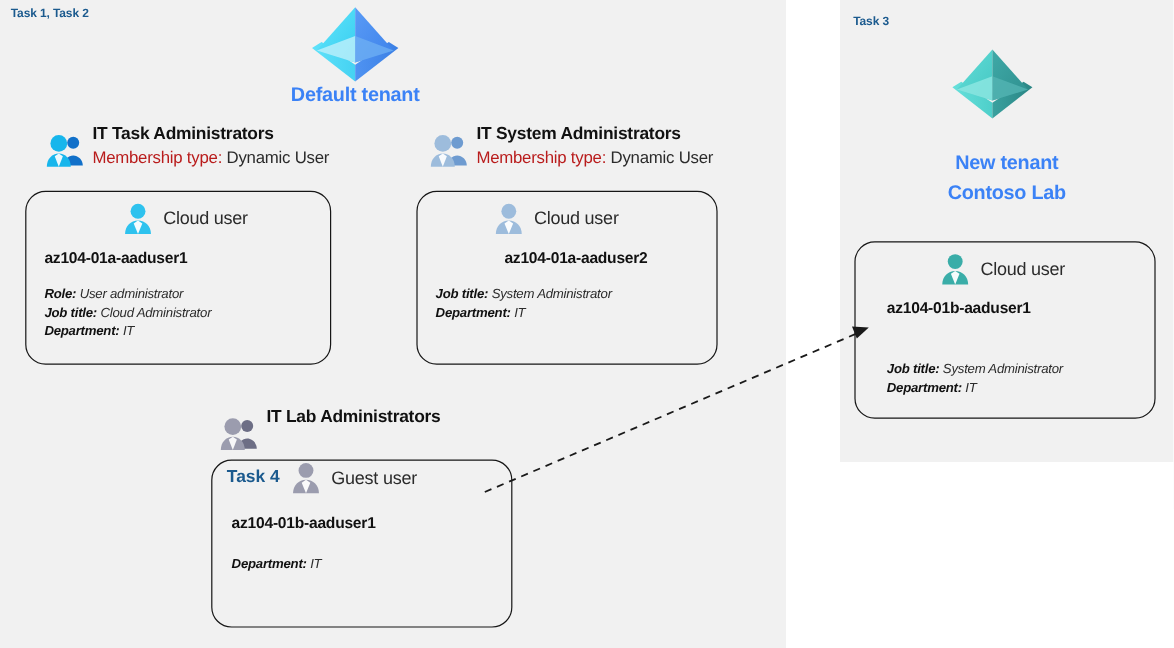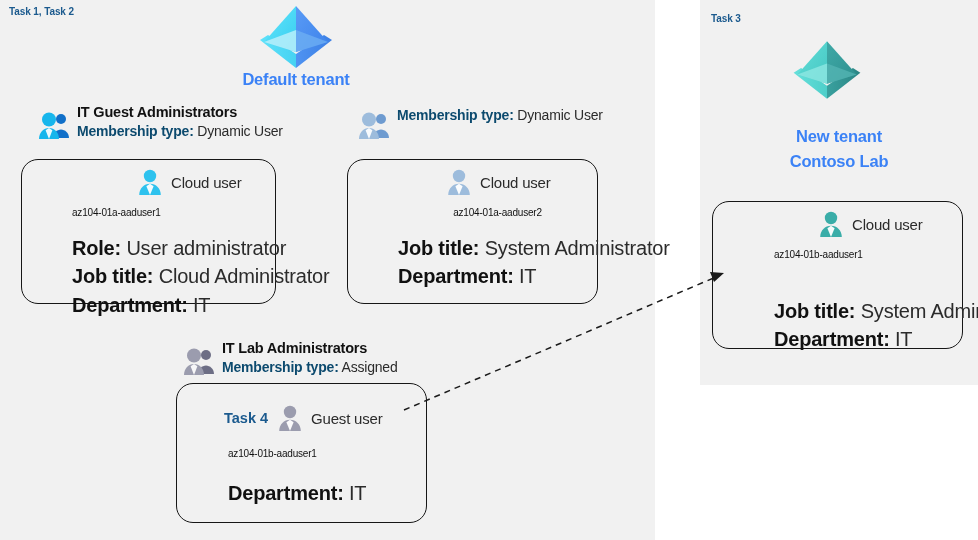--- a/index.html
+++ b/index.html
@@ -25,37 +25,37 @@
     color:#3b82f6;white-space:nowrap;letter-spacing:-0.2px;
   }
 
   
   .group{position:absolute;display:flex;align-items:flex-start;}
   .group-icon{width:34px;height:32px;flex:0 0 34px;margin-top:6px;}
   .group-icon svg{display:block;width:100%;height:100%;}
   .group-text{margin-left:5px;}
   .group-name{font-weight:bold;font-size:14.5px;color:#111;white-space:nowrap;letter-spacing:-0.2px;}
   .group-meta{font-size:14px;color:#2b2b2b;white-space:nowrap;margin-top:3px;letter-spacing:-0.2px;}
-  .group-meta b{color:#0c4a6e;font-weight:bold;}
+  .group-meta b{color:#b91c1c;font-weight:normal;}
 
   
   .card{
     position:absolute;border:1.6px solid #161616;border-radius:17px;
-    background:#f1f1f1;box-sizing:border-box;padding-left:35px;
+    background:#f1f1f1;box-sizing:border-box;
   }
   .card-head{display:flex;align-items:center;}
   .card-head .task-inline{
     font-weight:bold;font-size:14.5px;color:#1b5a8e;margin-right:8px;white-space:nowrap;
   }
   .user-icon{width:28px;height:28px;flex:0 0 28px;}
   .user-icon svg{display:block;width:100%;height:100%;}
   .user-kind{font-size:15px;color:#2b2b2b;margin-left:7px;white-space:nowrap;letter-spacing:-0.2px;}
-  .card-upn{font-weight:normal;font-size:10px;color:#111;letter-spacing:-0.2px;white-space:nowrap;}
+  .card-upn{font-weight:bold;font-size:13px;color:#111;letter-spacing:-0.2px;white-space:nowrap;}
   .attr-list{margin-top:2px;}
-  .attr{font-size:20px;color:#2b2b2b;white-space:nowrap;line-height:1.42;letter-spacing:-0.2px;}
+  .attr{font-size:11px;color:#2b2b2b;white-space:nowrap;line-height:1.42;letter-spacing:-0.2px;font-style:italic;}
   .attr b{color:#111;font-weight:bold;}
 
   
   #connector{position:absolute;left:0;top:0;width:978px;height:540px;pointer-events:none;}
 </style>
 </head>
 <body>
 
 <div class="panel" id="left-panel"></div>
 <div class="panel" id="right-panel"></div>
@@ -98,21 +98,21 @@
   <div class="group-icon">
     <svg viewBox="0 0 34 32" xmlns="http://www.w3.org/2000/svg" aria-hidden="true">
       <circle cx="23" cy="9" r="5" fill="#1170c9"></circle>
       <path d="M15 28c0-5 4-8.5 8-8.5s8 3.5 8 8.5z" fill="#1170c9"></path>
       <circle cx="11" cy="9.5" r="7" fill="#17b6ec"></circle>
       <path d="M1 29c0-6.5 4.6-11 10-11s10 4.5 10 11z" fill="#17b6ec"></path>
       <path d="M11 18l3.4 2.2L11 29 7.6 20.2z" fill="#ffffff" opacity="0.92"></path>
     </svg>
   </div>
   <div class="group-text">
-    <div class="group-name">IT Guest Administrators</div>
+    <div class="group-name">IT Task Administrators</div>
     <div class="group-meta">
       <b>Membership type:</b>
       <span>Dynamic User</span>
     </div>
   </div>
 </div>
 
 <div class="card" style="left:21px;top:159px;width:255px;height:145px;">
   <div class="card-head" style="margin:8px 0 0 79px;">
     <div class="user-icon">
@@ -145,20 +145,21 @@
   <div class="group-icon">
     <svg viewBox="0 0 34 32" xmlns="http://www.w3.org/2000/svg" aria-hidden="true">
       <circle cx="23" cy="9" r="5" fill="#6e9bd0"></circle>
       <path d="M15 28c0-5 4-8.5 8-8.5s8 3.5 8 8.5z" fill="#6e9bd0"></path>
       <circle cx="11" cy="9.5" r="7" fill="#9dbcdc"></circle>
       <path d="M1 29c0-6.5 4.6-11 10-11s10 4.5 10 11z" fill="#9dbcdc"></path>
       <path d="M11 18l3.4 2.2L11 29 7.6 20.2z" fill="#ffffff" opacity="0.92"></path>
     </svg>
   </div>
   <div class="group-text">
+    <div class="group-name">IT System Administrators</div>
     <div class="group-meta">
       <b>Membership type:</b>
       <span>Dynamic User</span>
     </div>
   </div>
 </div>
 
 <div class="card" style="left:347px;top:159px;width:251px;height:145px;">
   <div class="card-head" style="margin:8px 0 0 62px;">
     <div class="user-icon">
@@ -188,29 +189,25 @@
     <svg viewBox="0 0 34 32" xmlns="http://www.w3.org/2000/svg" aria-hidden="true">
       <circle cx="23" cy="9" r="5" fill="#6d6e85"></circle>
       <path d="M15 28c0-5 4-8.5 8-8.5s8 3.5 8 8.5z" fill="#6d6e85"></path>
       <circle cx="11" cy="9.5" r="7" fill="#9b9cae"></circle>
       <path d="M1 29c0-6.5 4.6-11 10-11s10 4.5 10 11z" fill="#9b9cae"></path>
       <path d="M11 18l3.4 2.2L11 29 7.6 20.2z" fill="#ffffff" opacity="0.92"></path>
     </svg>
   </div>
   <div class="group-text">
     <div class="group-name">IT Lab Administrators</div>
-    <div class="group-meta">
-      <b>Membership type:</b>
-      <span>Assigned</span>
-    </div>
   </div>
 </div>
 
 <div class="card" style="left:176px;top:383px;width:251px;height:140px;">
-  <div class="card-head" style="margin:20px 0 0 12px;">
+  <div class="card-head" style="margin:0 0 0 12px;">
     <div class="task-inline">Task 4</div>
     <div class="user-icon">
       <svg viewBox="0 0 28 28" xmlns="http://www.w3.org/2000/svg" aria-hidden="true">
         <circle cx="14" cy="8" r="6.2" fill="#9b9cae"></circle>
         <path d="M3.2 27c0-6.4 4.8-11.2 10.8-11.2S24.8 20.6 24.8 27z" fill="#9b9cae"></path>
         <path d="M14 15.8l3.6 2.4L14 27l-3.6-8.8z" fill="#ffffff" opacity="0.95"></path>
       </svg>
     </div>
     <div class="user-kind">Guest user</div>
   </div>

